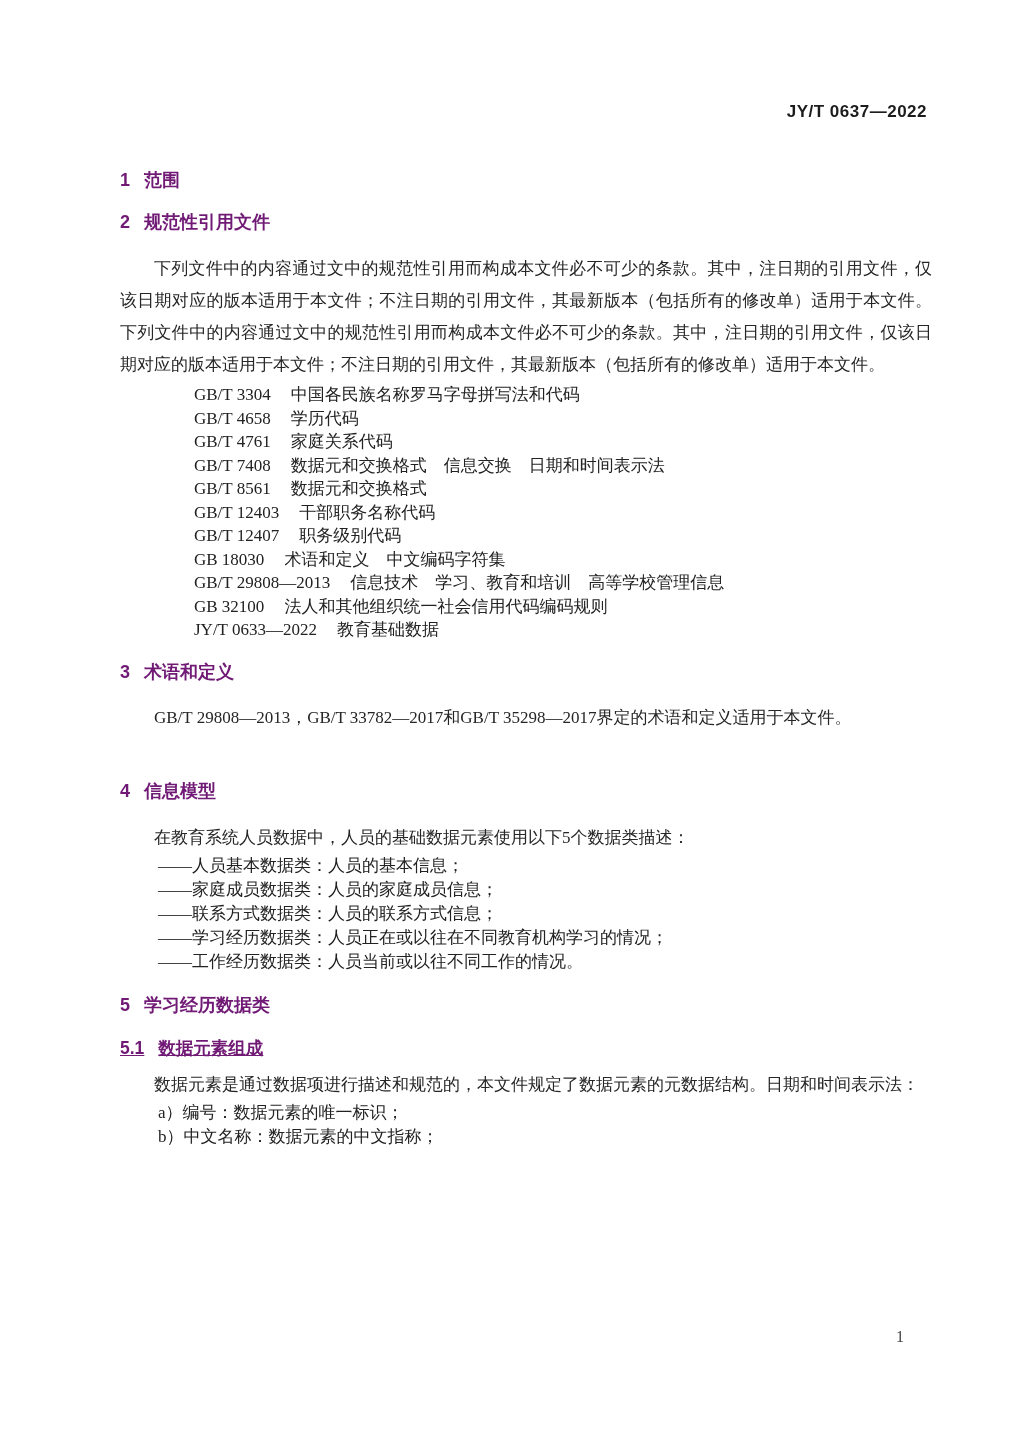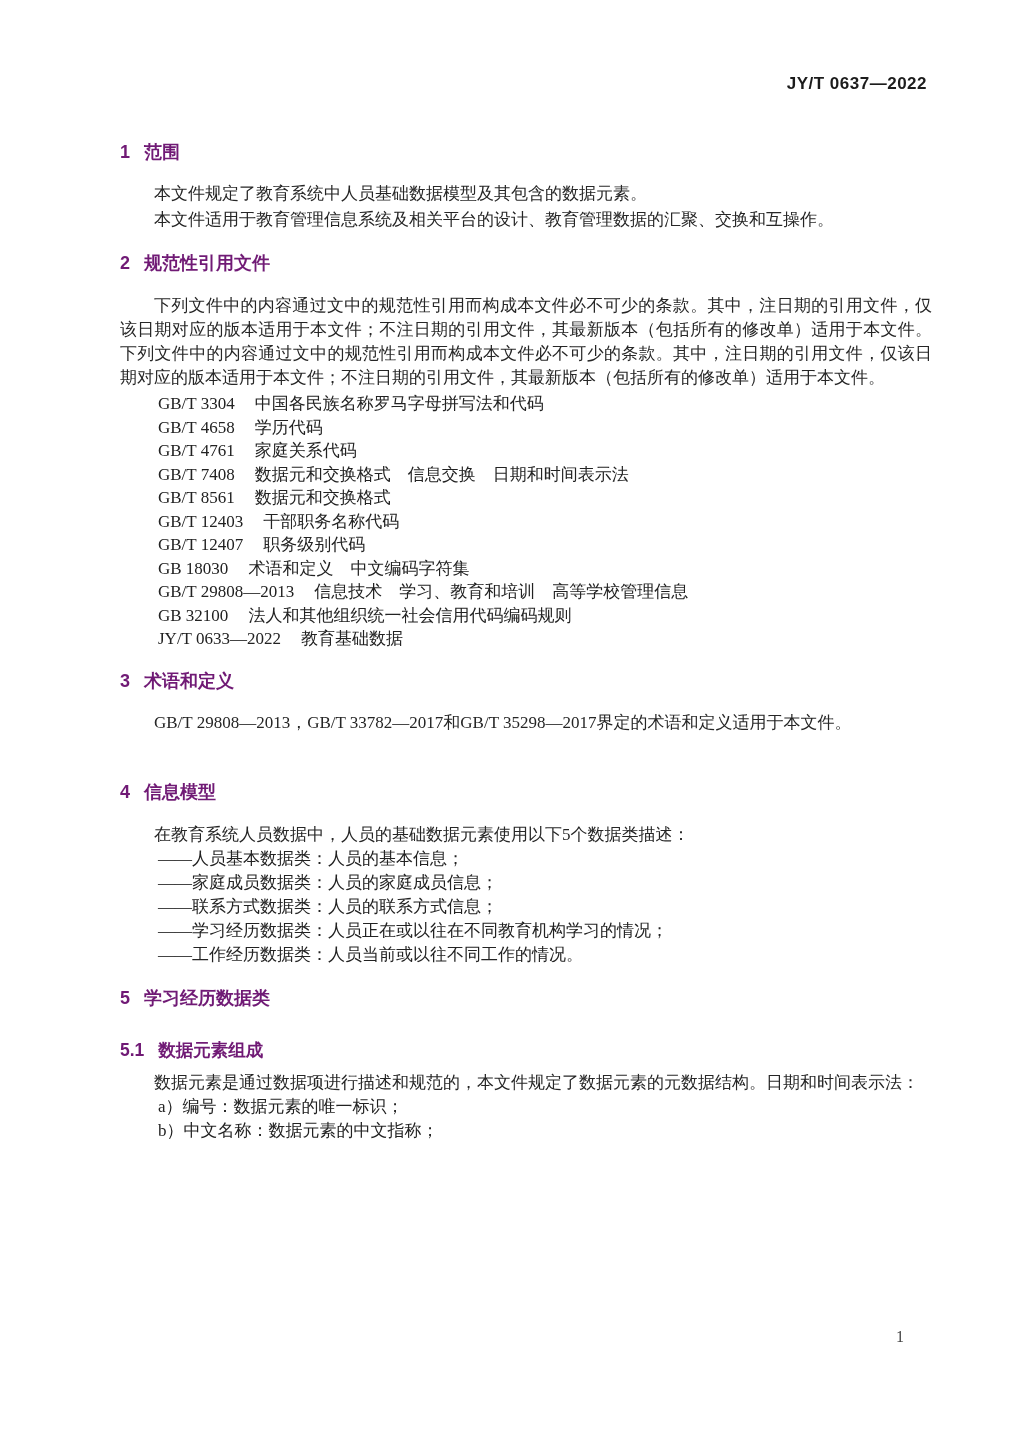--- a/index.html
+++ b/index.html
@@ -5,21 +5,21 @@
   * { margin:0; padding:0; box-sizing:border-box; }
   html,body { width:1024px; height:1448px; }
   body {
     background:#ffffff;
     color:#222222;
     font-family:"Liberation Serif", serif;
     position:relative;
     overflow:hidden;
   }
   .doc-number {
-    padding-top:74px;
+    padding-top:102px;
     padding-right:97px;
     text-align:right;
     font-family:"Liberation Sans", sans-serif;
     font-weight:bold;
     font-size:17px;
     letter-spacing:0.5px;
     color:#1c1c1c;
   }
   .content {
     margin-left:120px;
@@ -36,43 +36,43 @@
   }
   .sec-heading {
     font-family:"Liberation Sans", sans-serif;
     font-weight:bold;
     font-size:18px;
     color:#701a75;
   }
   .sec-heading .sec-num { margin-right:14px; }
   .body-text {
     font-size:17px;
-    line-height:24px;
+    line-height:32px;
     color:#262626;
   }
   .indent { text-indent:2em; }
   .justify { text-align:justify; }
   .lines-wide { line-height:26px; }
   .ref-list { margin-left:38px; }
-  .ref-row { font-size:17px; line-height:23.5px; white-space:nowrap; }
+  .ref-row { font-size:17px; line-height:23.5px; white-space:nowrap;margin-left:36px; }
   .ref-code { margin-right:20px; }
   .dash-list, .meta-list { margin-left:38px; }
   .dash-item, .meta-item { font-size:17px; line-height:24px; }
   
   #sec1-heading { margin-top:46px; }
   #sec1-body   { margin-top:17px; }
   #sec2-heading{ margin-top:18px; }
   #sec2-para   { margin-top:19px; }
   #ref-list    { margin-top:2px; }
   #sec3-heading{ margin-top:18px; }
   #sec3-para   { margin-top:18px; }
   #sec4-heading{ margin-top:45px; }
   #sec4-intro  { margin-top:19px; }
   #sec5-heading{ margin-top:19px; }
-  #sec51-heading{ margin-top:28px; font-size:17.5px; }
+  #sec51-heading{ margin-top:19px; font-size:17.5px;text-decoration:underline; }
   #sec51-intro { margin-top:9px; }
   .page-footer {
     position:absolute;
     top:1328px;
     left:870px;
     width:60px;
     text-align:center;
     font-size:16px;
     color:#444444;
   }
@@ -80,24 +80,20 @@
 </head>
 <body>
 
 <div class="doc-number">JY/T 0637—2022</div>
 
 <div class="content">
 
 
   <div class="sec-heading" id="sec1-heading">
     <span class="sec-num">1</span><span>范围</span>
-  </div>
-  <div class="body-text lines-wide" id="sec1-body">
-    <div class="indent">本文件规定了教育系统中人员基础数据模型及其包含的数据元素。</div>
-    <div class="indent">本文件适用于教育管理信息系统及相关平台的设计、教育管理数据的汇聚、交换和互操作。</div>
   </div>
 
   <div class="sec-heading" id="sec2-heading">
     <span class="sec-num">2</span><span>规范性引用文件</span>
   </div>
   <div class="body-text indent justify" id="sec2-para">下列文件中的内容通过文中的规范性引用而构成本文件必不可少的条款。其中，注日期的引用文件，仅该日期对应的版本适用于本文件；不注日期的引用文件，其最新版本（包括所有的修改单）适用于本文件。下列文件中的内容通过文中的规范性引用而构成本文件必不可少的条款。其中，注日期的引用文件，仅该日期对应的版本适用于本文件；不注日期的引用文件，其最新版本（包括所有的修改单）适用于本文件。</div>
 
   <div class="ref-list" id="ref-list">
     <div class="ref-row"><span class="ref-code">GB/T 3304</span><span class="ref-title">中国各民族名称罗马字母拼写法和代码</span></div>
     <div class="ref-row"><span class="ref-code">GB/T 4658</span><span class="ref-title">学历代码</span></div>

